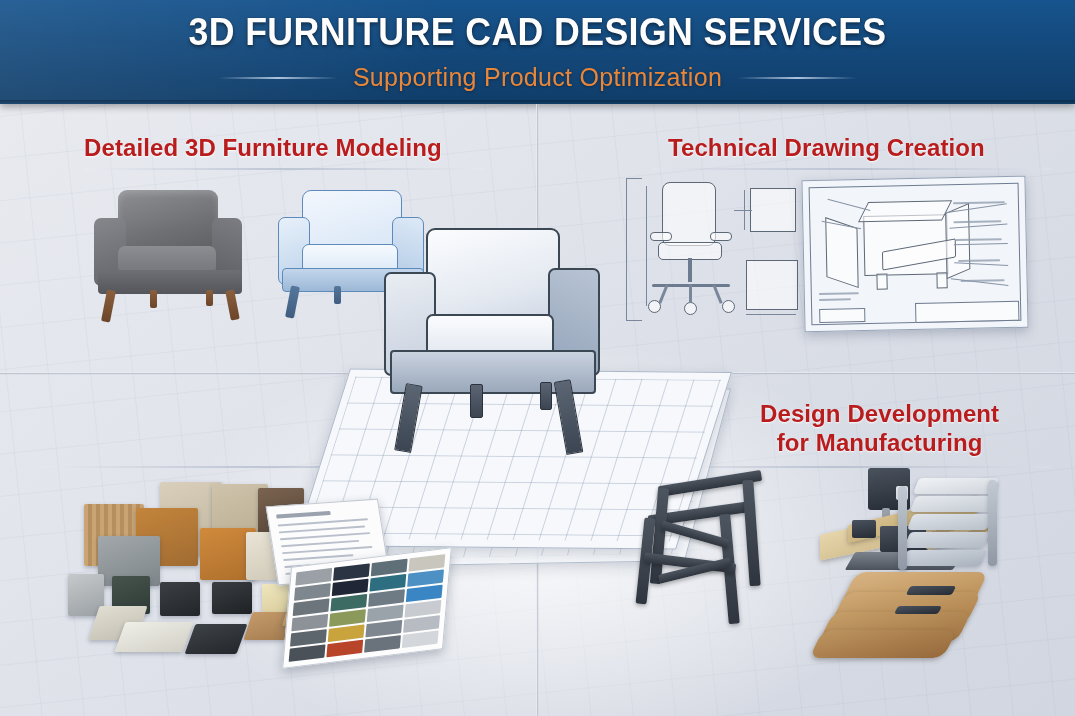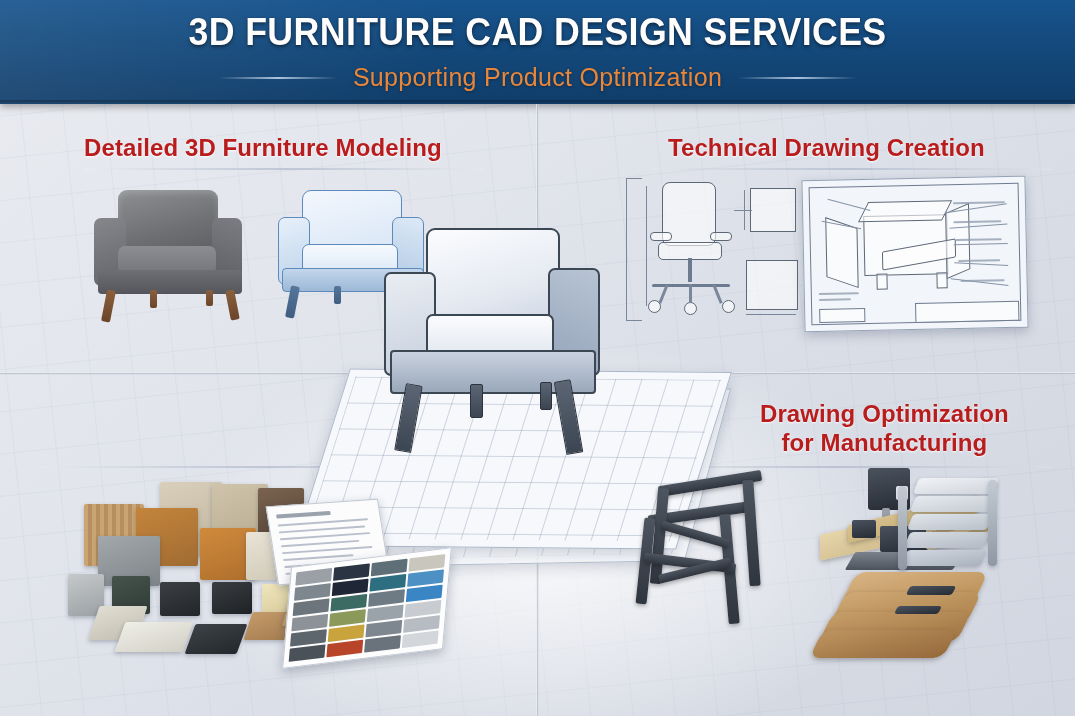--- a/index.html
+++ b/index.html
@@ -219,21 +219,21 @@
   <div class="div-v"></div>
 
   <div class="qlabel tl">Detailed 3D Furniture Modeling</div>
   <div class="qrule tl"></div>
 
   <div class="qlabel tr">Technical Drawing Creation</div>
   <div class="qrule tr"></div>
 
   <div class="qrule bl"></div>
 
-  <div class="qlabel br">Drawing Optimization
+  <div class="qlabel br">Design Development
 for Manufacturing</div>
   <div class="qrule br"></div>
 
   <div class="art chair grey" style="left:88px;top:190px;width:165px;height:130px;">
     <div class="ch-back" style="left:30px;top:0;width:100px;height:62px;"></div>
     <div class="ch-armL" style="left:6px;top:28px;width:32px;height:68px;"></div>
     <div class="ch-armR" style="left:124px;top:28px;width:30px;height:68px;"></div>
     <div class="ch-seat" style="left:30px;top:56px;width:98px;height:28px;"></div>
     <div class="ch-base" style="left:10px;top:80px;width:144px;height:24px;"></div>
     <div class="leg" style="left:16px;top:100px;width:9px;height:32px;transform:rotate(11deg);"></div>

